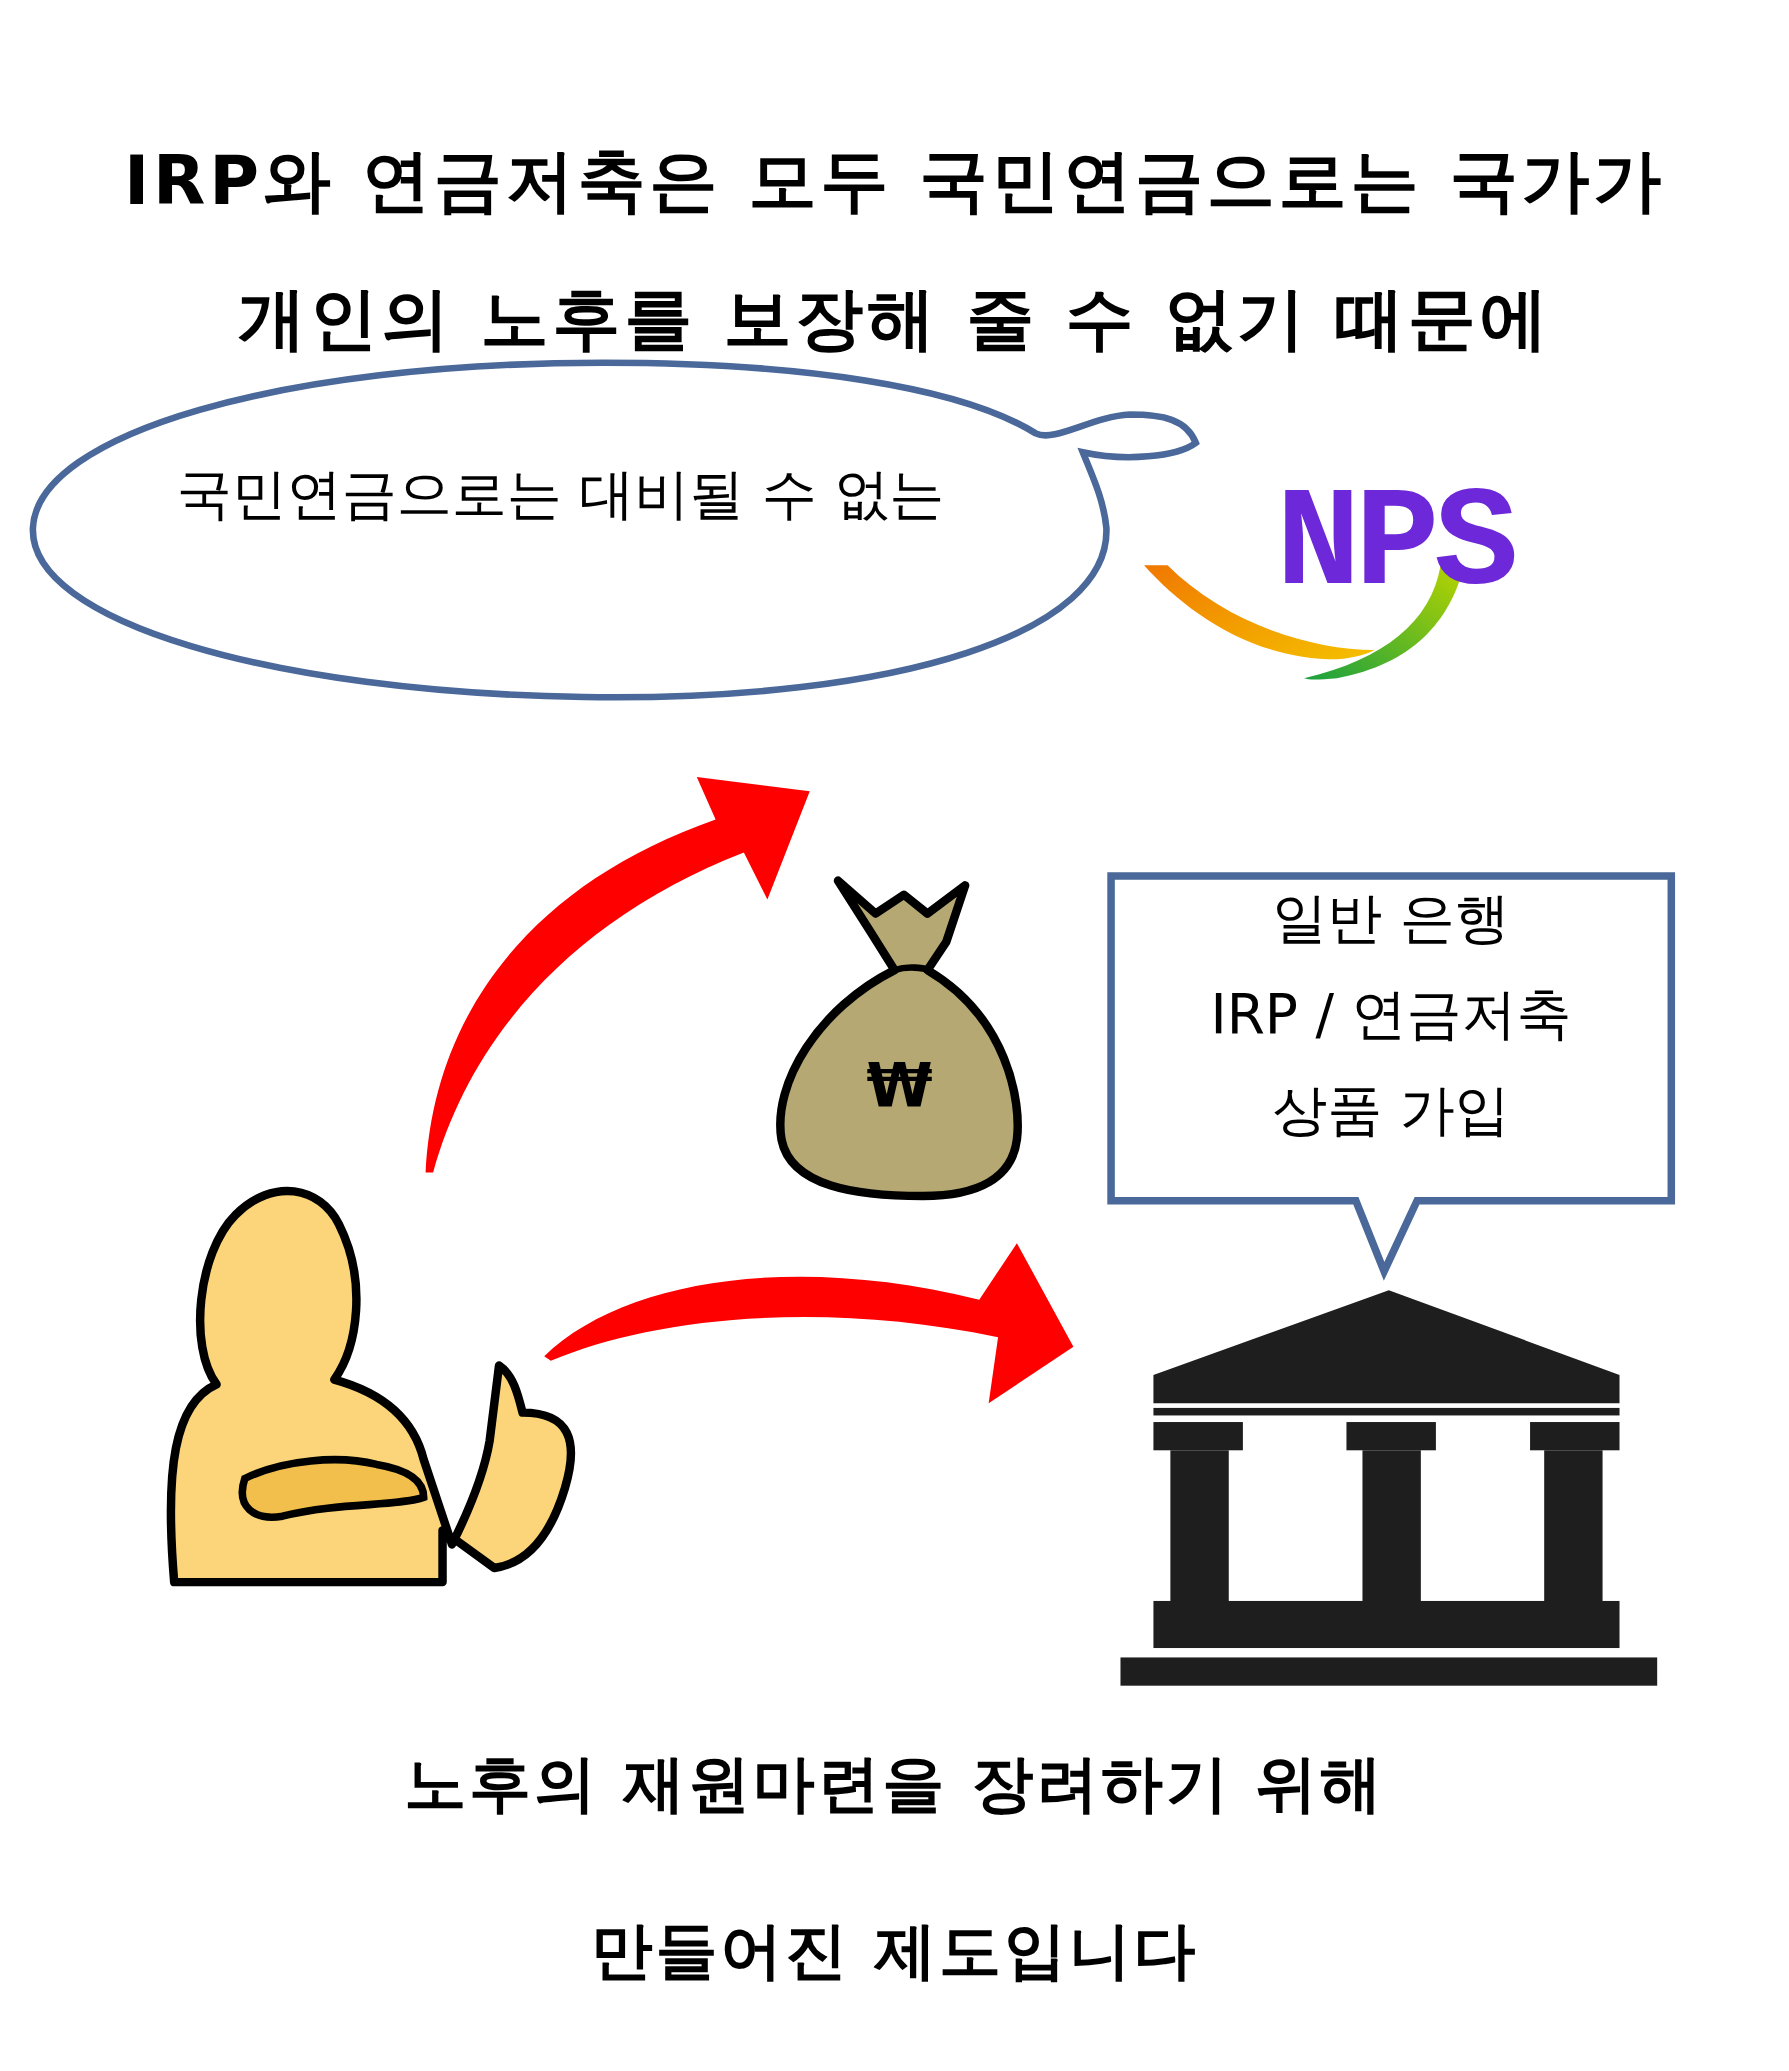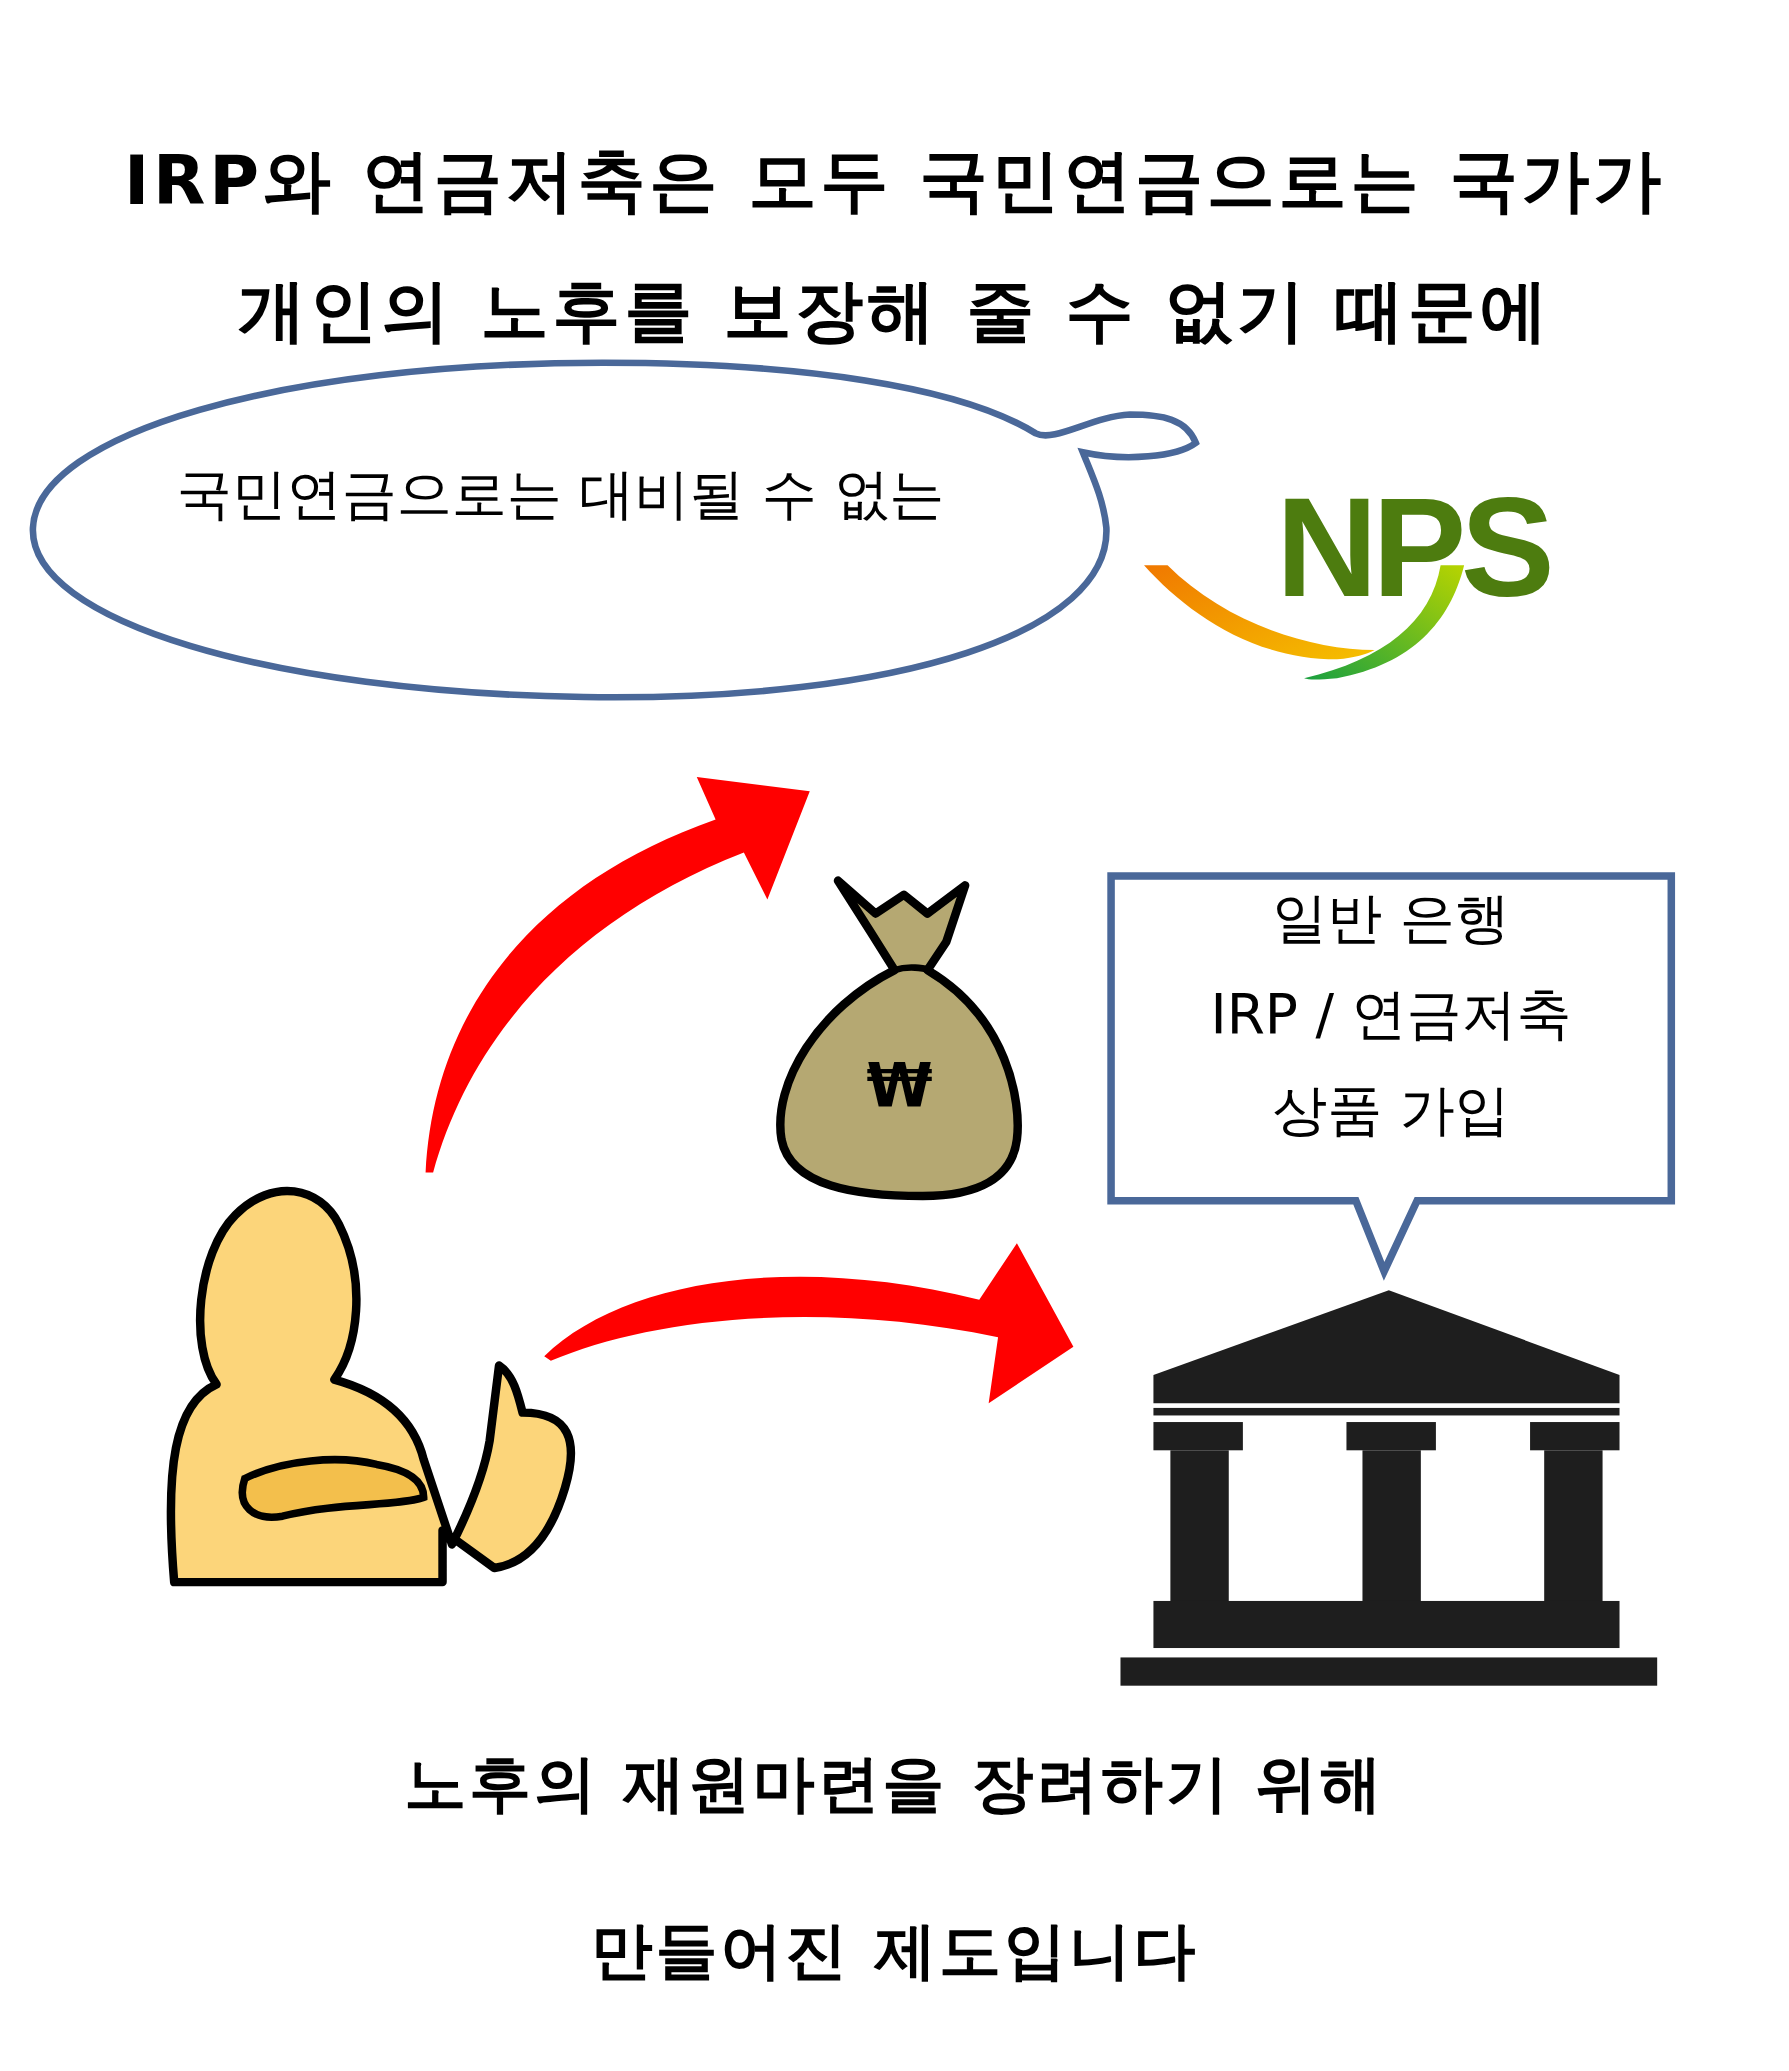--- a/index.html
+++ b/index.html
@@ -8,21 +8,21 @@
   .title{left:0;width:1789px;text-align:center;font-size:68px;font-weight:bold;letter-spacing:3.8px;margin-top:32px;}
   .speech-text{font-size:55px;text-align:center;line-height:113px;}
   .box-text{font-size:55px;text-align:center;line-height:96px;}
   .bottom{left:0;width:1789px;text-align:center;font-size:62px;font-weight:bold;letter-spacing:2.8px;}
   svg{position:absolute;left:0;top:0;}
 </style>
 </head>
 <body>
 
 <div class="abs title" style="top:104px;">IRP와 연금저축은 모두 국민연금으로는 국가가</div>
-<div class="abs title" style="top:234px;">개인의 노후를 보장해 줄 수 없기 때문에</div>
+<div class="abs title" style="top:242px;">개인의 노후를 보장해 줄 수 없기 때문에</div>
 
 <svg width="1789" height="2072" viewBox="0 0 1900 2200">
 
   <g>
     <path d="M 640 385 C 300 385 40 460 35 560 C 30 660 290 735 620 740 C 960 745 1180 670 1175 560 C 1172 530 1160 505 1150 480 C 1195 490 1250 485 1270 470 C 1260 445 1235 440 1200 440 C 1160 442 1120 470 1100 460 C 1020 410 850 385 640 385 Z" fill="#fff" stroke="#4a6899" stroke-width="7"></path>
   </g>
 
   <g>
     <defs>
       <linearGradient id="g1" x1="0" y1="0" x2="1" y2="1">
@@ -67,21 +67,21 @@
     <rect x="1430" y="1510" width="95" height="30"></rect>
     <rect x="1625" y="1510" width="95" height="30"></rect>
     <rect x="1243" y="1540" width="62" height="170"></rect>
     <rect x="1447" y="1540" width="62" height="170"></rect>
     <rect x="1640" y="1540" width="62" height="170"></rect>
     <rect x="1225" y="1700" width="495" height="50"></rect>
     <rect x="1190" y="1760" width="570" height="30"></rect>
   </g>
 </svg>
 
-<div class="abs" style="left:1276px;top:466px;font-size:141px;font-weight:bold;color:#4d7c0f;letter-spacing:-5.6px;font-family:Liberation Sans, sans-serif;">NPS</div>
+<div class="abs" style="left:1276px;top:466px;font-size:141px;font-weight:bold;color:#6d28d9;letter-spacing:-5.6px;font-family:Liberation Mono, monospace;">NPS</div>
 
 <div class="abs speech-text" style="left:113px;top:438px;width:895px;">
   <div>국민연금으로는 대비될 수 없는</div>
 </div>
 
 <div class="abs" style="left:862px;top:1050px;font-size:60px;font-weight:bold;width:75px;text-align:center;">₩</div>
 
 <div class="abs box-text" style="left:1111px;top:870px;width:560px;">
   <div>일반 은행</div>
   <div>IRP / 연금저축</div>

